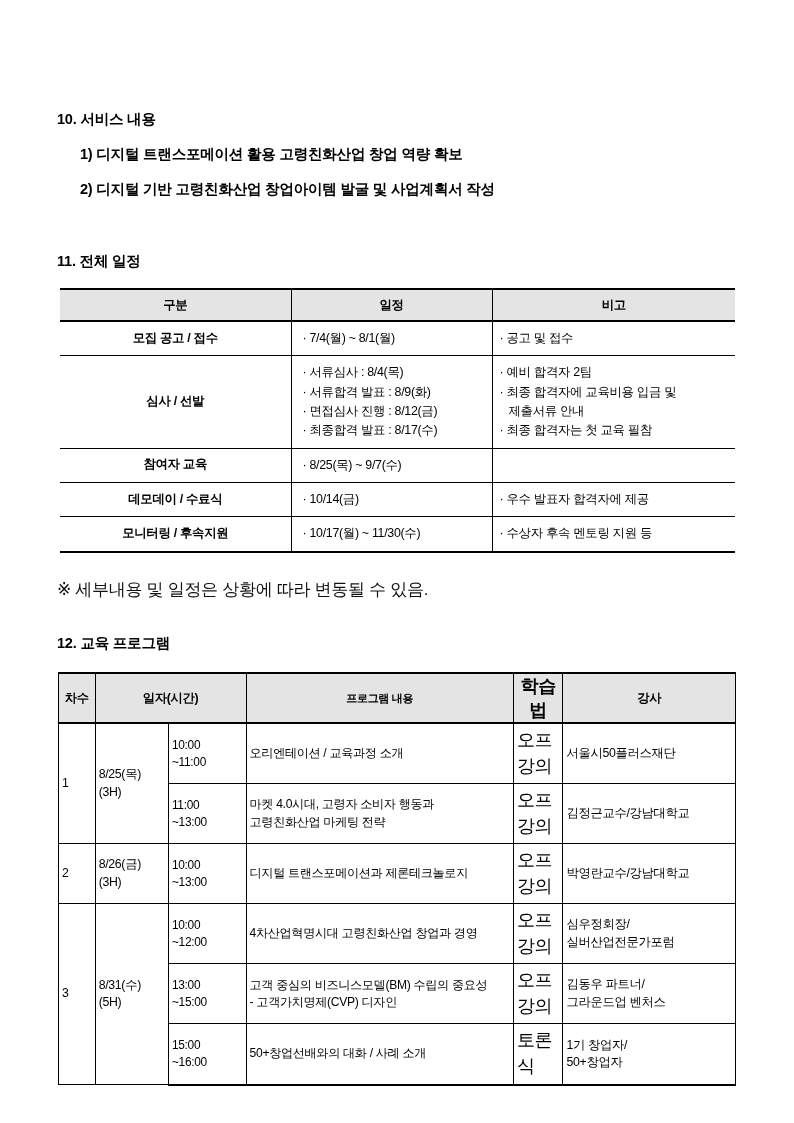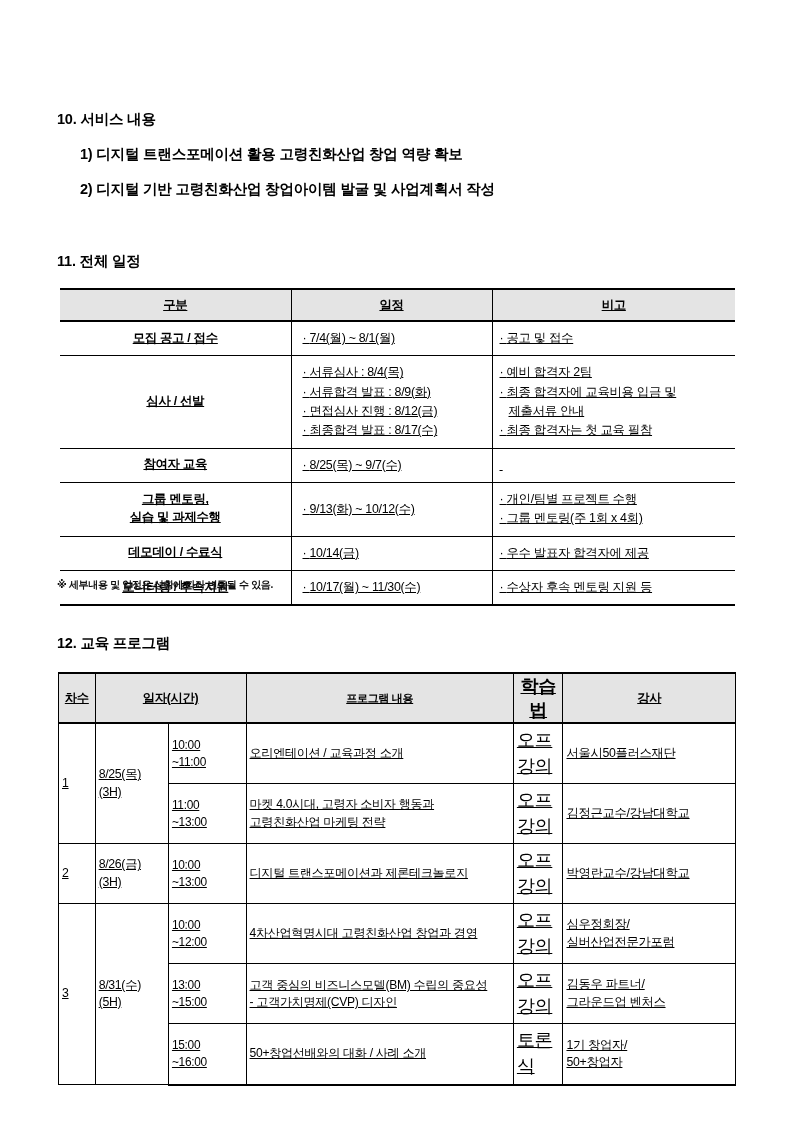--- a/index.html
+++ b/index.html
@@ -33,35 +33,33 @@
   }
   .sub-item {
     position: absolute;
     font-size: 14.5px;
     font-weight: bold;
     letter-spacing: -0.2px;
     white-space: nowrap;
   }
   .note-line {
     position: absolute;
-    font-size: 10px;
+    font-size: 17px;
     letter-spacing: -0.3px;
     white-space: nowrap;
     color: #111;
-    font-weight: bold;
   }
 
   
   .tbl {
     position: absolute;
     border-collapse: collapse;
     table-layout: fixed;
     font-size: 12.4px;
     letter-spacing: -0.3px;
-    text-decoration: underline;
   }
   .tbl td, .tbl th {
     padding: 0;
     vertical-align: middle;
     background: #ffffff;
   }
 
   
   #schedule-table {
     left: 60px;
@@ -211,33 +209,20 @@
       </tr>
 
       <tr>
         <td class="cat c1">참여자 교육</td>
         <td class="dates c2">
           <span class="bullet-line">8/25(목) ~ 9/7(수)</span>
         </td>
         <td class="remarks c3">&nbsp;</td>
       </tr>
 
-      <tr>
-        <td class="cat c1">
-          <span>그룹 멘토링,</span><br>
-          <span>실습 및 과제수행</span>
-        </td>
-        <td class="dates c2">
-          <span class="bullet-line">9/13(화) ~ 10/12(수)</span>
-        </td>
-        <td class="remarks c3">
-          <span class="bullet-line">개인/팀별 프로젝트 수행</span>
-          <span class="bullet-line">그룹 멘토링(주 1회 x 4회)</span>
-        </td>
-      </tr>
 
       <tr>
         <td class="cat c1">데모데이 / 수료식</td>
         <td class="dates c2">
           <span class="bullet-line">10/14(금)</span>
         </td>
         <td class="remarks c3">
           <span class="bullet-line">우수 발표자 합격자에 제공</span>
         </td>
       </tr>

